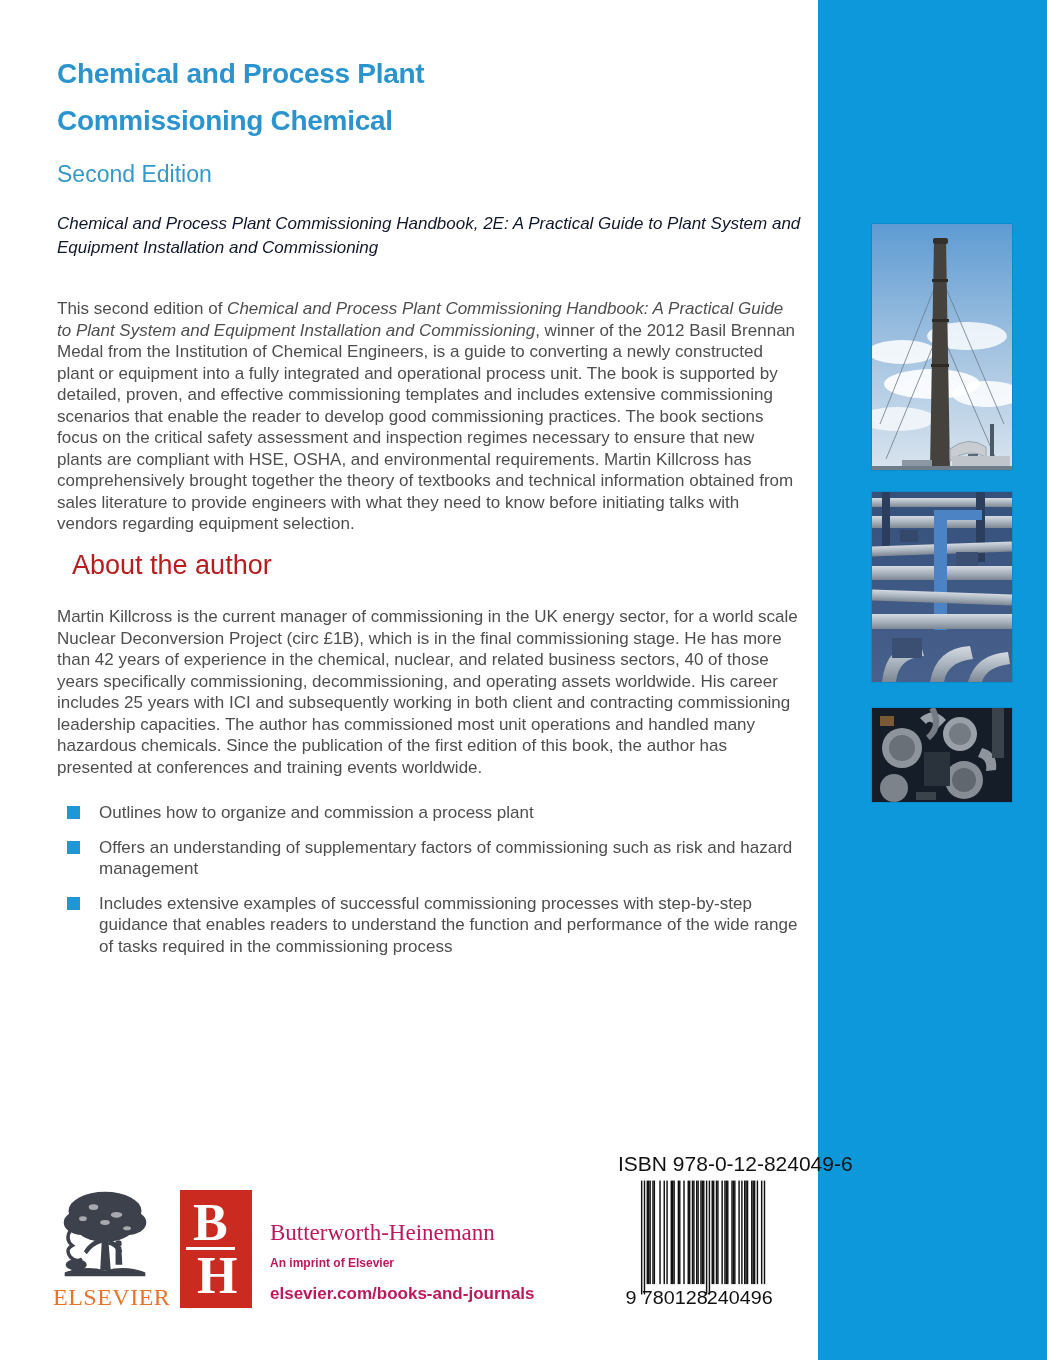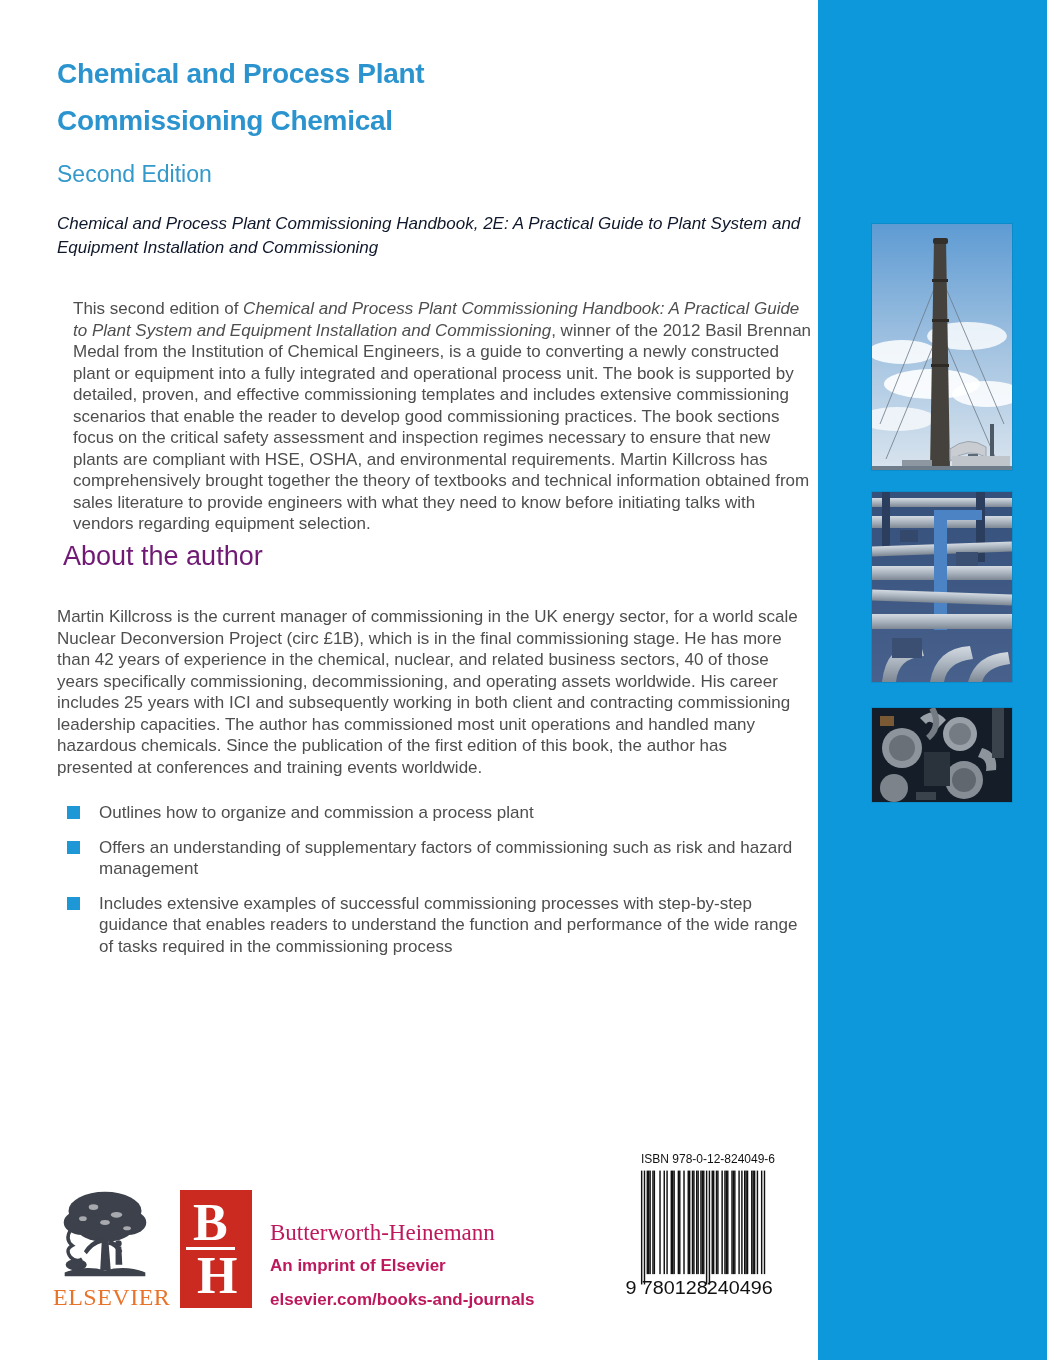--- a/index.html
+++ b/index.html
@@ -20,24 +20,24 @@
   .book-title{
     position:absolute;top:50px;left:0;width:745px;margin:0;
     font-size:28px;line-height:47px;font-weight:bold;color:#2b94ce;letter-spacing:-0.3px;
   }
   .edition{position:absolute;top:161px;left:0;font-size:23px;color:#3399cb;}
   .subtitle{
     position:absolute;top:212px;left:0;width:745px;
     font-style:italic;font-size:17px;line-height:24px;color:#0f172a;
   }
   .description{
-    position:absolute;top:281px;left:16px;width:745px;
+    position:absolute;top:281px;left:0;width:745px;
     font-size:17px;line-height:21.5px;color:#4e4e4e;
   }
-  .about-heading{position:absolute;top:535px;left:0;font-size:27px;font-weight:normal;color:#701a75;margin:6px;text-align:center;}
+  .about-heading{position:absolute;top:535px;left:0;font-size:27px;font-weight:normal;color:#b91c1c;margin:15px;text-align:center;}
   .bio{
     position:absolute;top:589px;left:0;width:745px;
     font-size:17px;line-height:21.5px;color:#4e4e4e;
   }
   .bullets{position:absolute;top:802px;left:0;width:745px;}
   .bullet-item{display:flex;margin-bottom:13px;font-size:17px;line-height:21.5px;color:#4e4e4e;padding-left:10px;}
   .bullet-square{flex:none;width:13px;height:13px;background:#1e97d6;margin-top:4px;margin-right:19px;}
 
   
   .elsevier-logo{position:absolute;left:53px;top:1186px;width:104px;text-align:center;}
@@ -50,26 +50,26 @@
   .bh-b,.bh-h{
     position:absolute;color:#ffffff;font-family:"Liberation Serif",serif;
     font-weight:bold;font-size:52px;line-height:1;
   }
   .bh-b{top:7px;left:13px;}
   .bh-h{bottom:6px;left:17px;}
   .bh-rule{position:absolute;top:57px;left:6px;width:49px;height:3px;background:#ffffff;}
 
   .imprint{position:absolute;left:270px;top:1220px;color:#be185d;}
   .imprint-name{font-family:"Liberation Serif",serif;font-size:23px;}
-  .imprint-tagline{font-weight:bold;font-size:17px;margin-top:10px;}
+  .imprint-tagline{font-weight:bold;font-size:12px;margin-top:10px;}
   .imprint-url{font-weight:bold;font-size:17px;margin-top:14px;}
 
   
   .isbn-block{position:absolute;left:618px;top:1152px;width:180px;text-align:center;}
-  .isbn-label{font-size:12px;color:#111111;white-space:nowrap;}
+  .isbn-label{font-size:21px;color:#111111;white-space:nowrap;}
   .barcode-svg{display:block;width:168px;height:132px;margin:2px auto 0;}
   .barcode-digit{font-family:"Liberation Sans",sans-serif;font-size:14px;fill:#111111;}
 </style>
 </head>
 <body>
 
 <div class="page">
 
   <div class="content">
 

